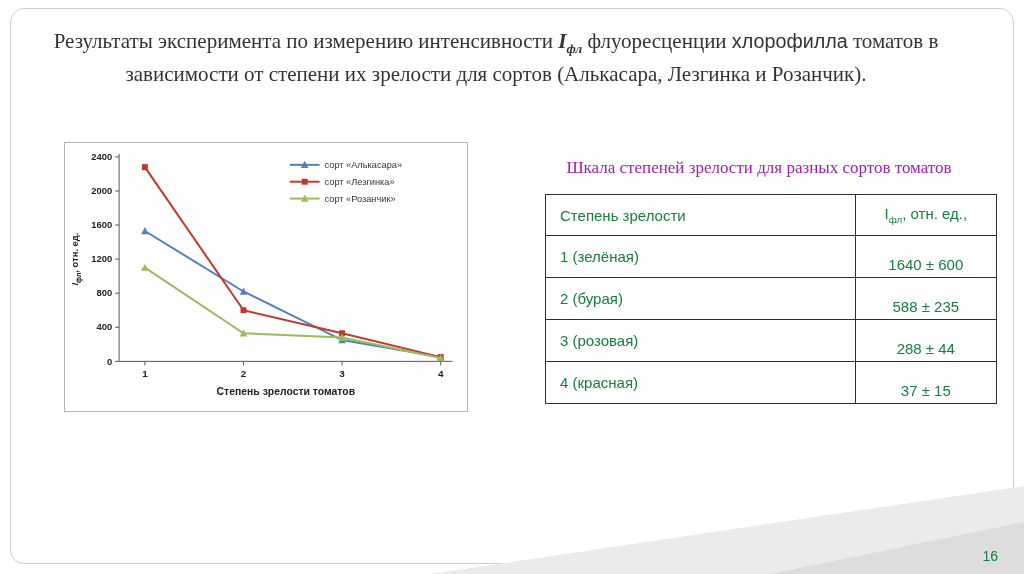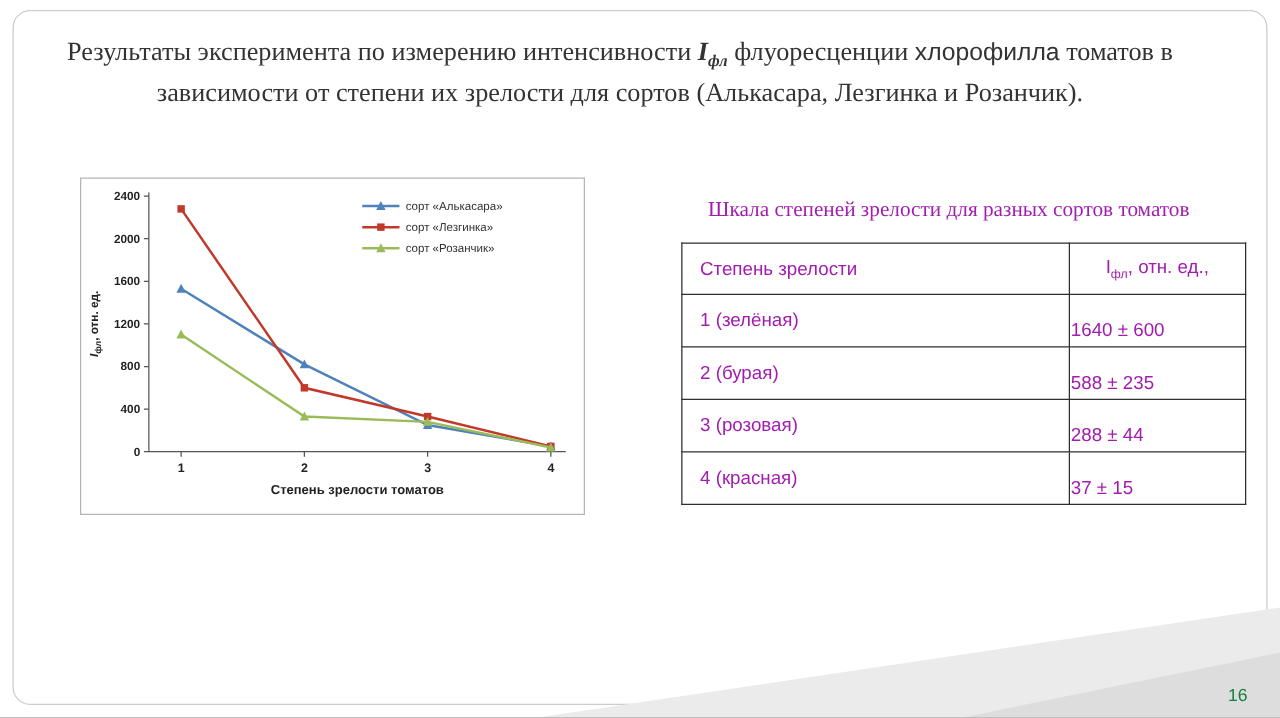--- a/index.html
+++ b/index.html
@@ -26,28 +26,28 @@
     position:absolute; left:64px; top:142px; width:402px; height:268px;
     border:1px solid #b5b5b5; background:#fff;
   }
   .table-heading {
     position:absolute; left:533px; top:158px; width:452px; text-align:center;
     font-size:17px; color:#a21caf;
   }
   .rt-table {
     position:absolute; left:545px; top:194px; width:452px;
     border-collapse:collapse; font-family:"Liberation Sans", sans-serif;
-    font-size:15px; color:#a21caf; table-layout:fixed;
+    font-size:15px; color:#15803d; table-layout:fixed;
   }
   .rt-table th, .rt-table td { border:1px solid #2e2e2e; }
   .rt-table th { font-weight:400; height:38px; }
   .rt-table td { height:36px; }
   .rt-table .c1 { width:68%; text-align:left; padding-left:14px; vertical-align:middle; }
   .rt-table .c2 { width:32%; vertical-align:middle; }
-  .rt-table td.val { vertical-align:bottom; padding-bottom:4px; }
+  .rt-table td.val { vertical-align:bottom; padding-bottom:4px; text-align:center; }
   .caption {
     position:absolute; left:48px; top:436px; width:428px;
     font-size:16px; line-height:2.05; text-align:justify; text-align-last:left;
     color:#1f1f1f;
   }
   .page-num {
     position:absolute; right:26px; bottom:10px; font-size:14px;
     font-family:"Liberation Sans", sans-serif; color:#15803d; z-index:5;
   }
 </style>

